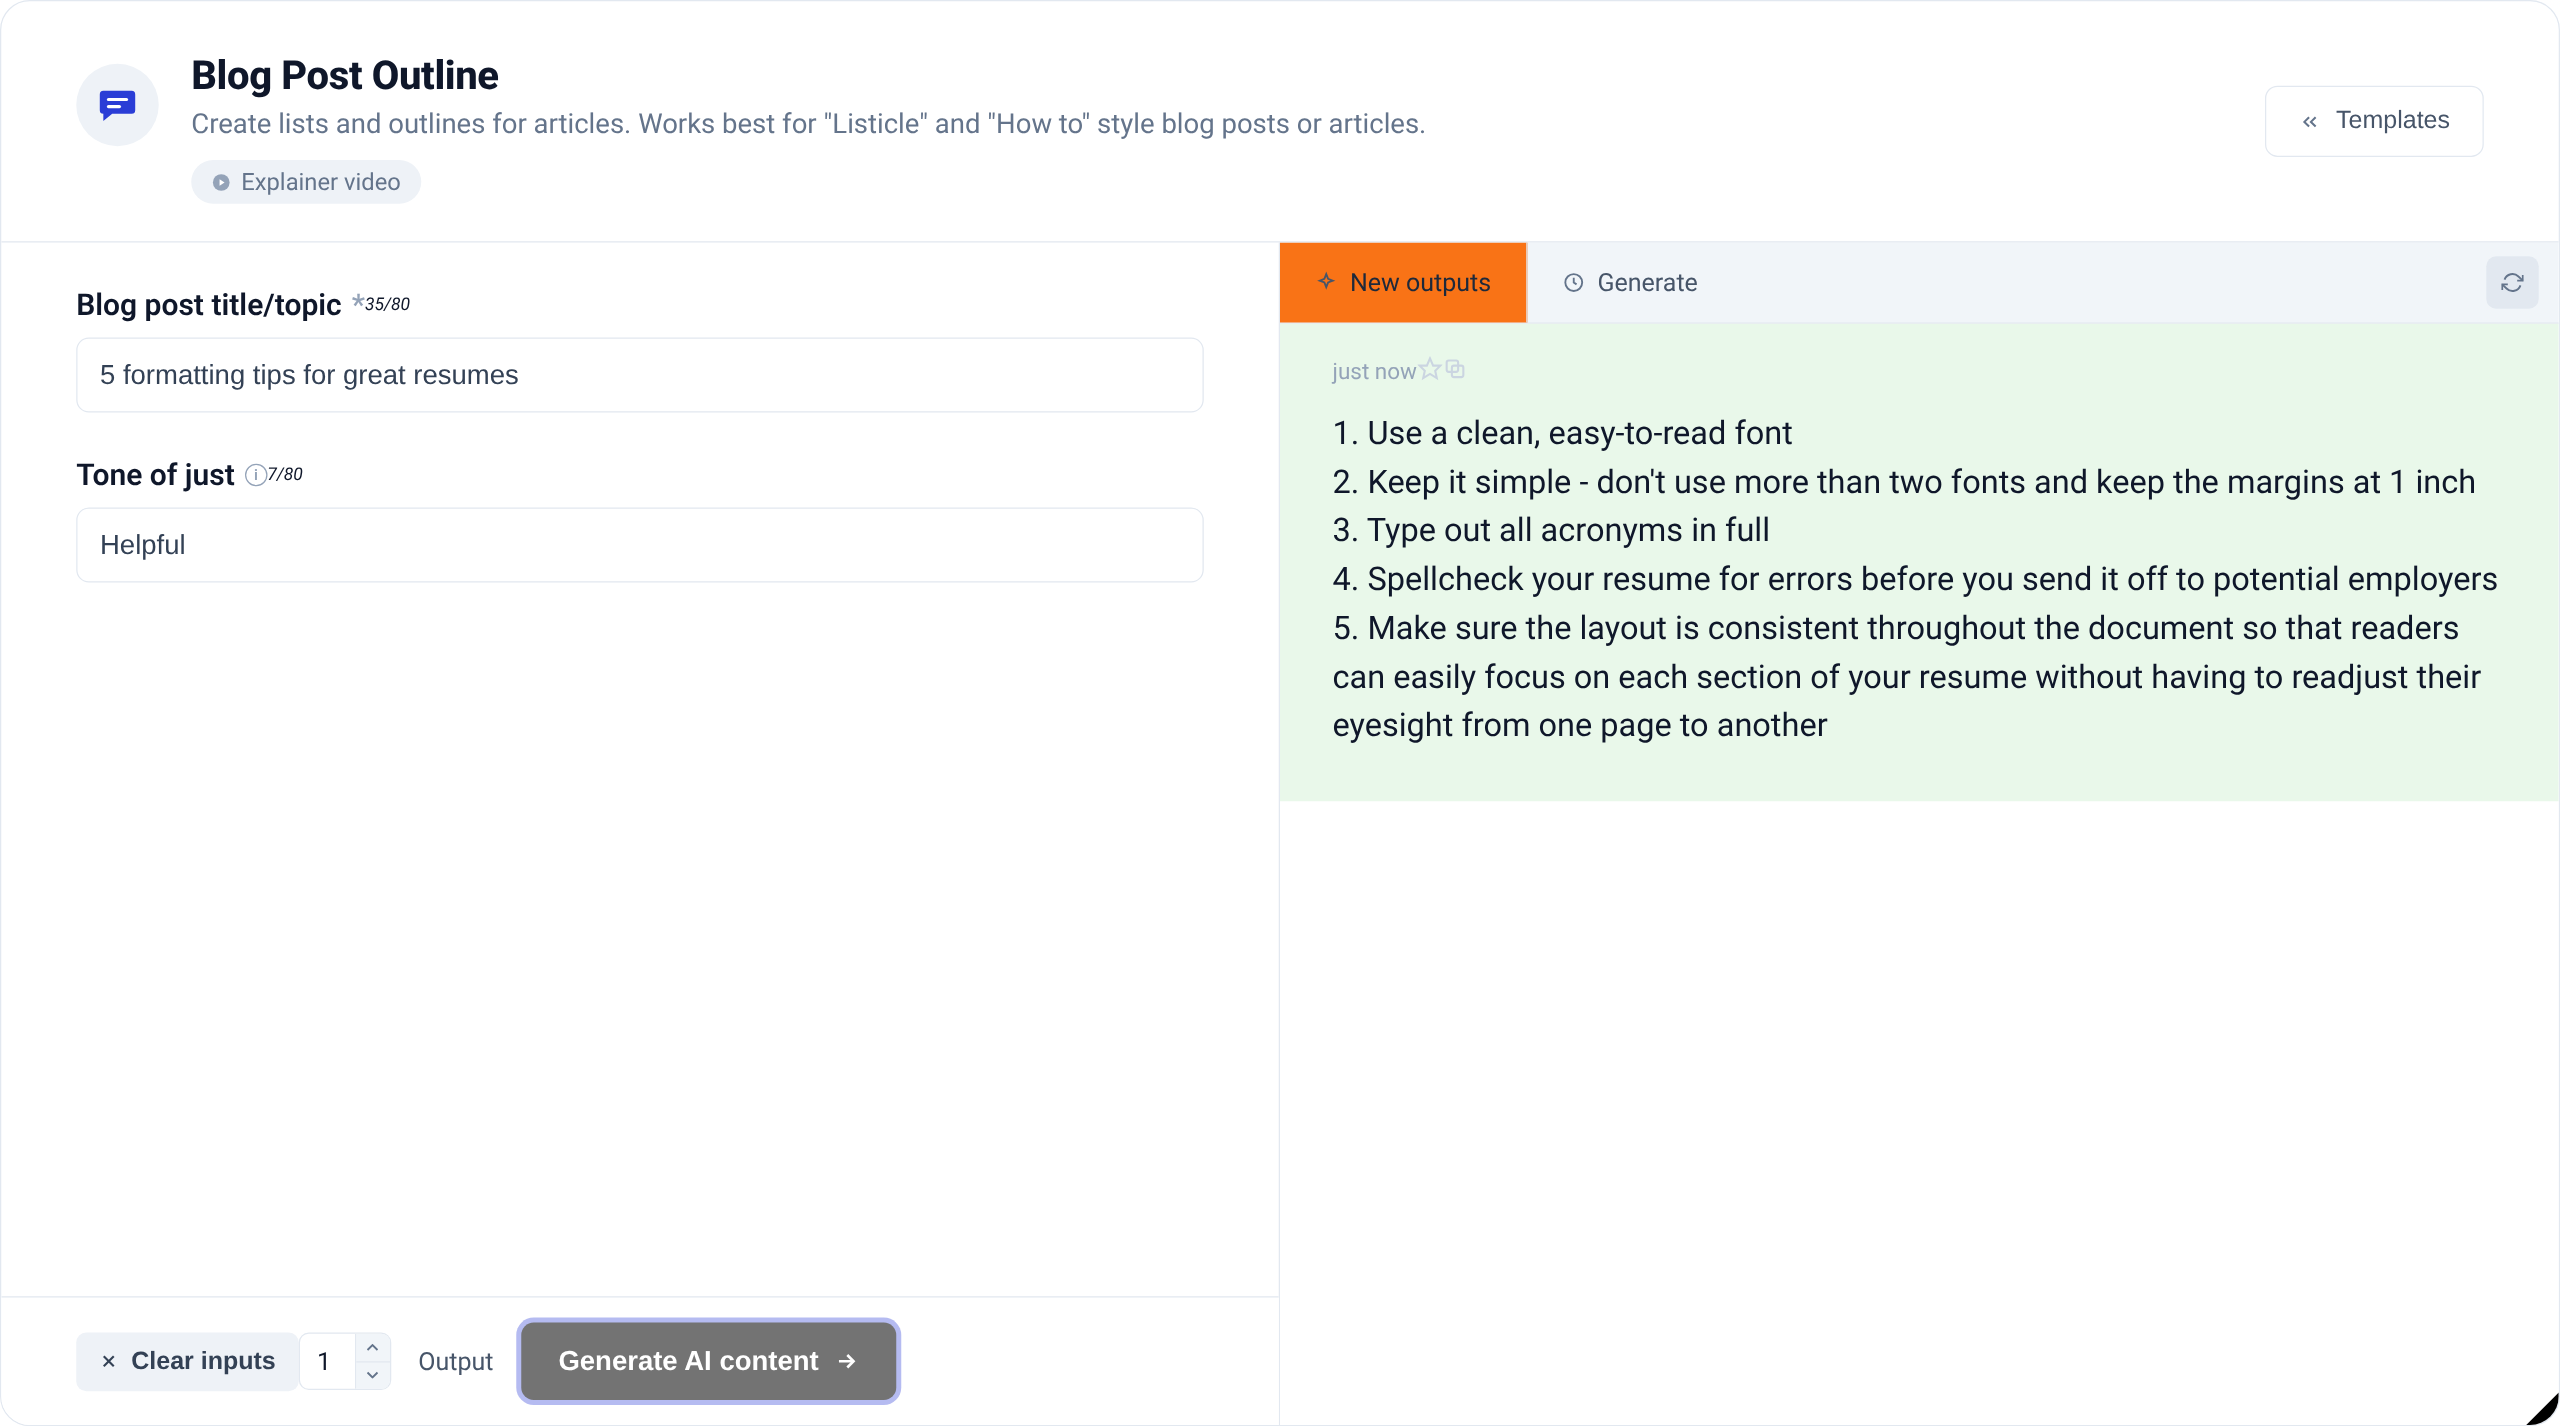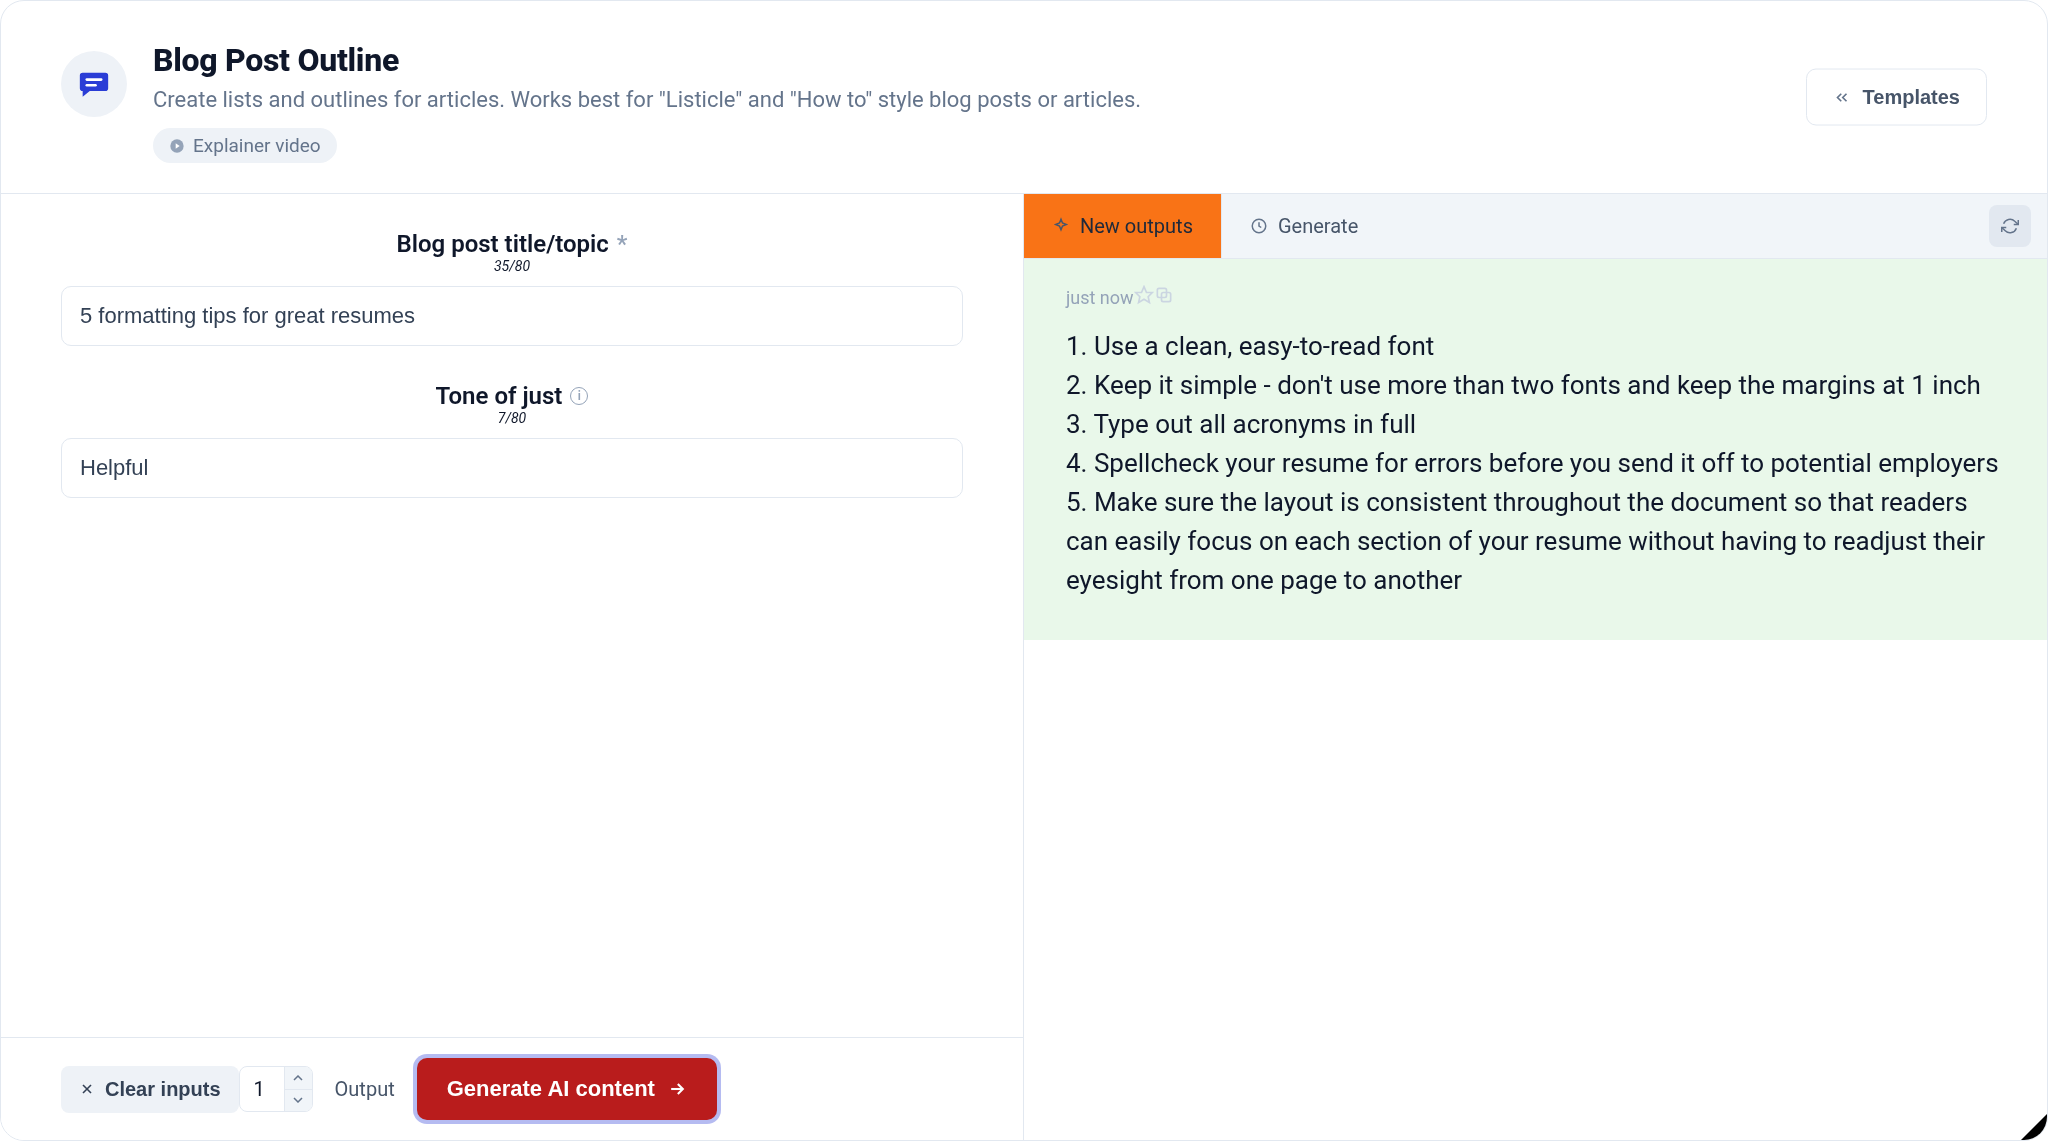--- a/index.html
+++ b/index.html
@@ -71,21 +71,21 @@
     right: 60px;
     top: 50%;
     transform: translateY(-50%);
     display: inline-flex;
     align-items: center;
     gap: 12px;
     border: 1px solid #e2e8f0;
     background: #fff;
     color: #475569;
     font-size: 20px;
-    font-weight: 700;
+    font-weight: 400;
     padding: 16px 26px;
     border-radius: 10px;
     cursor: pointer;
   }
 
   
   .body {
     flex: 1;
     display: flex;
     min-height: 0;
@@ -108,21 +108,20 @@
   .form-area {
     padding: 36px 60px;
     flex: 1;
     overflow: auto;
   }
   .field { margin-bottom: 36px; }
   .field-row {
     display: flex;
     align-items: center;
     margin-bottom: 12px;
-    flex-direction: column;
   }
   .field-label {
     font-size: 24px;
     font-weight: 600;
     color: #0f172a;
     display: flex;
     align-items: center;
     gap: 8px;
   }
   .req { color: #94a3b8; font-weight: 500; }
@@ -207,21 +206,21 @@
     display:flex;
     align-items:center;
     justify-content:center;
   }
   .stepper-btn + .stepper-btn { border-top: 1px solid #e2e8f0; }
   .output-label { font-size: 20px; color: #475569; }
   .generate-btn {
     display: inline-flex;
     align-items: center;
     gap: 12px;
-    background: #b91c1c;
+    background: #737373;
     color: #fff;
     font-size: 22px;
     font-weight: 700;
     border: none;
     padding: 18px 30px;
     border-radius: 10px;
     box-shadow: 0 0 0 4px rgba(42,61,214,0.35);
     cursor: pointer;
   }
 

